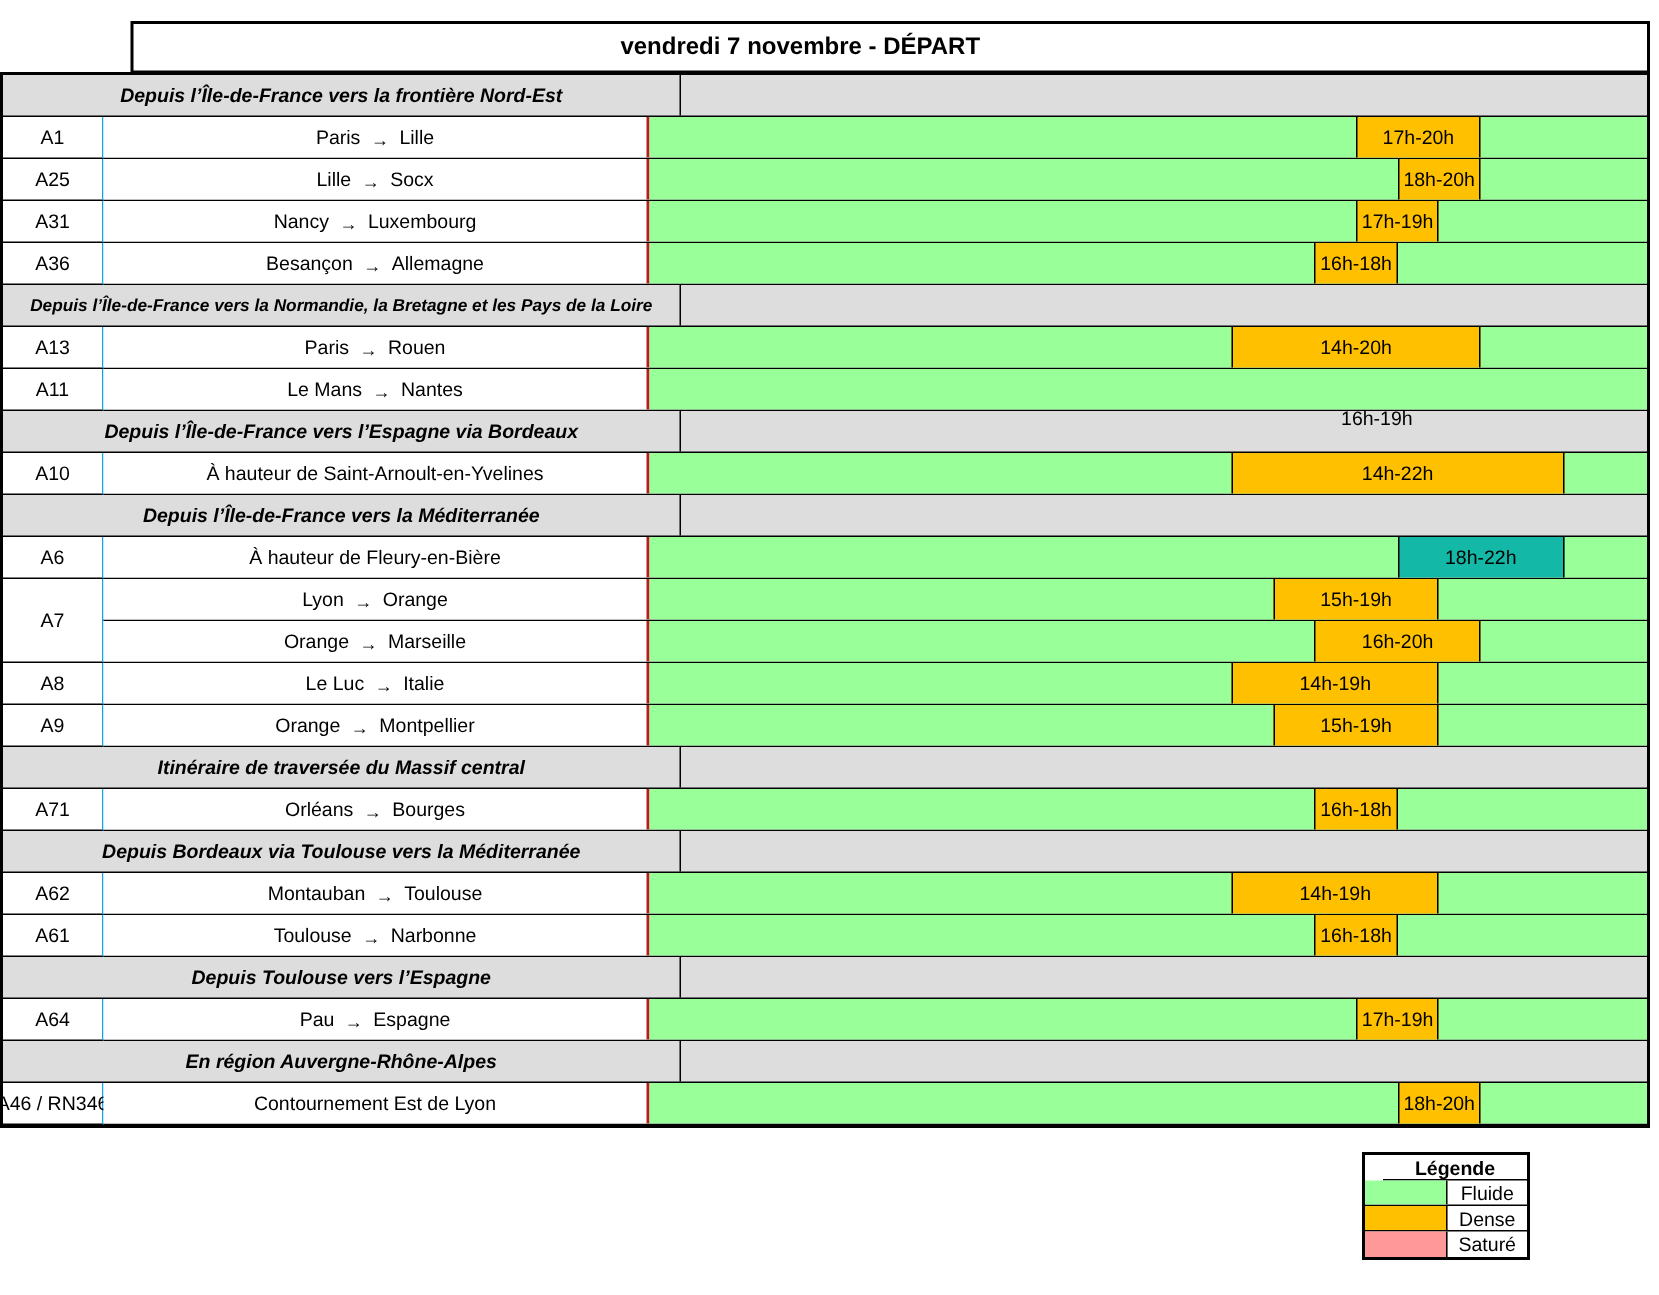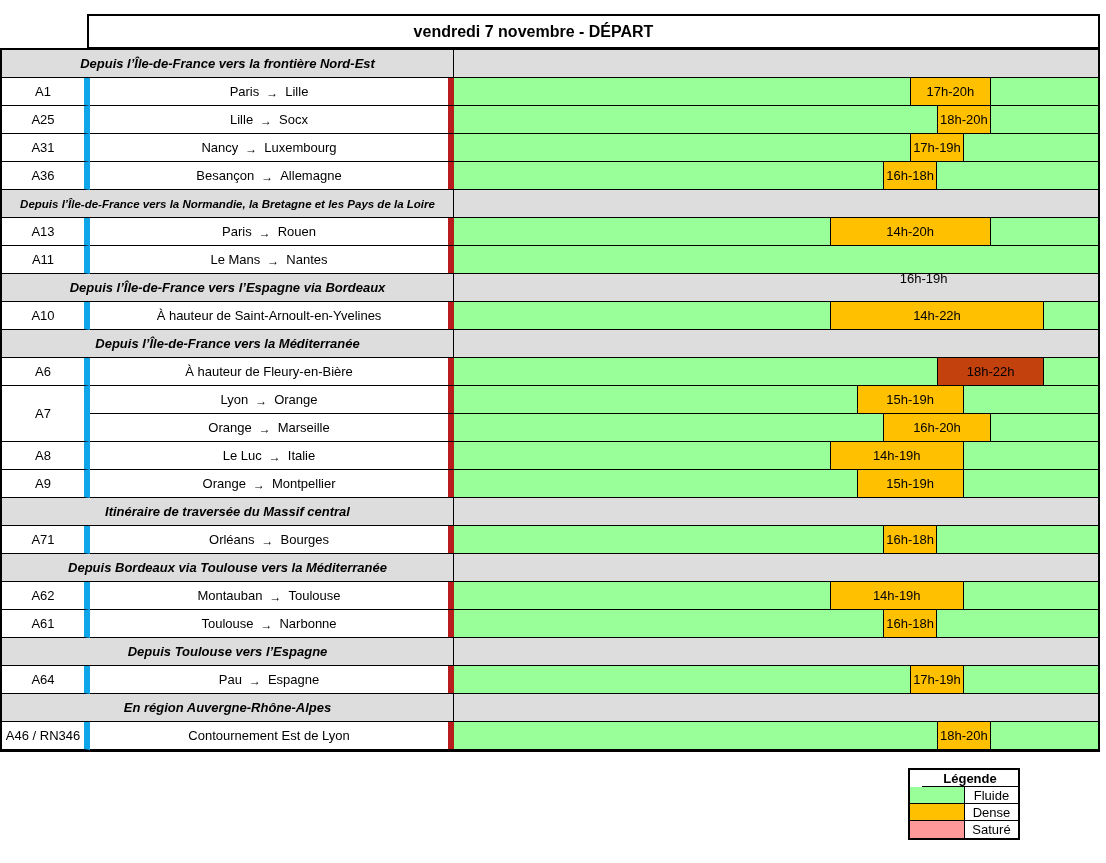--- a/index.html
+++ b/index.html
@@ -21,28 +21,28 @@
   }
   .section-row{display:flex;height:28px;box-sizing:border-box;border-bottom:1px solid #000;}
   .section-label{
     width:452px;box-sizing:border-box;border-right:1px solid #000;
     display:flex;align-items:center;justify-content:center;
     font-weight:bold;font-style:italic;font-size:13px;white-space:nowrap;
   }
   .section-fill{flex:1;}
   .rowgroup{display:flex;}
   .cell-code{
-    width:88px;box-sizing:border-box;border-right:6px solid #0ea5e9;border-bottom:1px solid #000;
+    width:67px;box-sizing:border-box;border-right:1px solid #0ea5e9;border-bottom:1px solid #000;
     display:flex;align-items:center;justify-content:center;font-size:13px;background:#fff;
     white-space:nowrap;
   }
   .lines{flex:1;display:flex;flex-direction:column;}
   .line{display:flex;height:28px;box-sizing:border-box;border-bottom:1px solid #000;}
   .cell-route{
-    width:364px;box-sizing:border-box;border-right:6px solid #b91c1c;background:#fff;
+    width:364px;box-sizing:border-box;border-right:2px solid #b91c1c;background:#fff;
     display:flex;align-items:center;justify-content:center;font-size:13px;white-space:nowrap;
   }
   .route-arrow{margin:0 7px;font-size:12px;position:relative;top:1px;}
   .cell-timeline{flex:1;position:relative;}
   .traffic-bar{
     position:absolute;top:0;bottom:0;box-sizing:border-box;
     border-left:1px solid #000;border-right:1px solid #000;
     display:flex;align-items:center;justify-content:center;
     font-size:13px;white-space:nowrap;overflow:visible;
   }
@@ -204,21 +204,21 @@
         <div class="section-fill"></div>
       </div>
       <div class="rowgroup">
         <div class="cell-code">A6</div>
         <div class="lines">
           <div class="line">
             <div class="cell-route">
               <span>À hauteur de Fleury-en-Bière</span>
             </div>
             <div class="cell-timeline" style="background: rgb(153, 255, 153);">
-              <div class="traffic-bar" style="left: 75%; width: 16.6667%; background: #c2410c;">
+              <div class="traffic-bar" style="left: 75%; width: 16.6667%; background: #14b8a6;">
                 <span>18h-22h</span>
               </div>
             </div>
           </div>
         </div>
       </div>
       <div class="rowgroup">
         <div class="cell-code">A7</div>
         <div class="lines">
           <div class="line">

